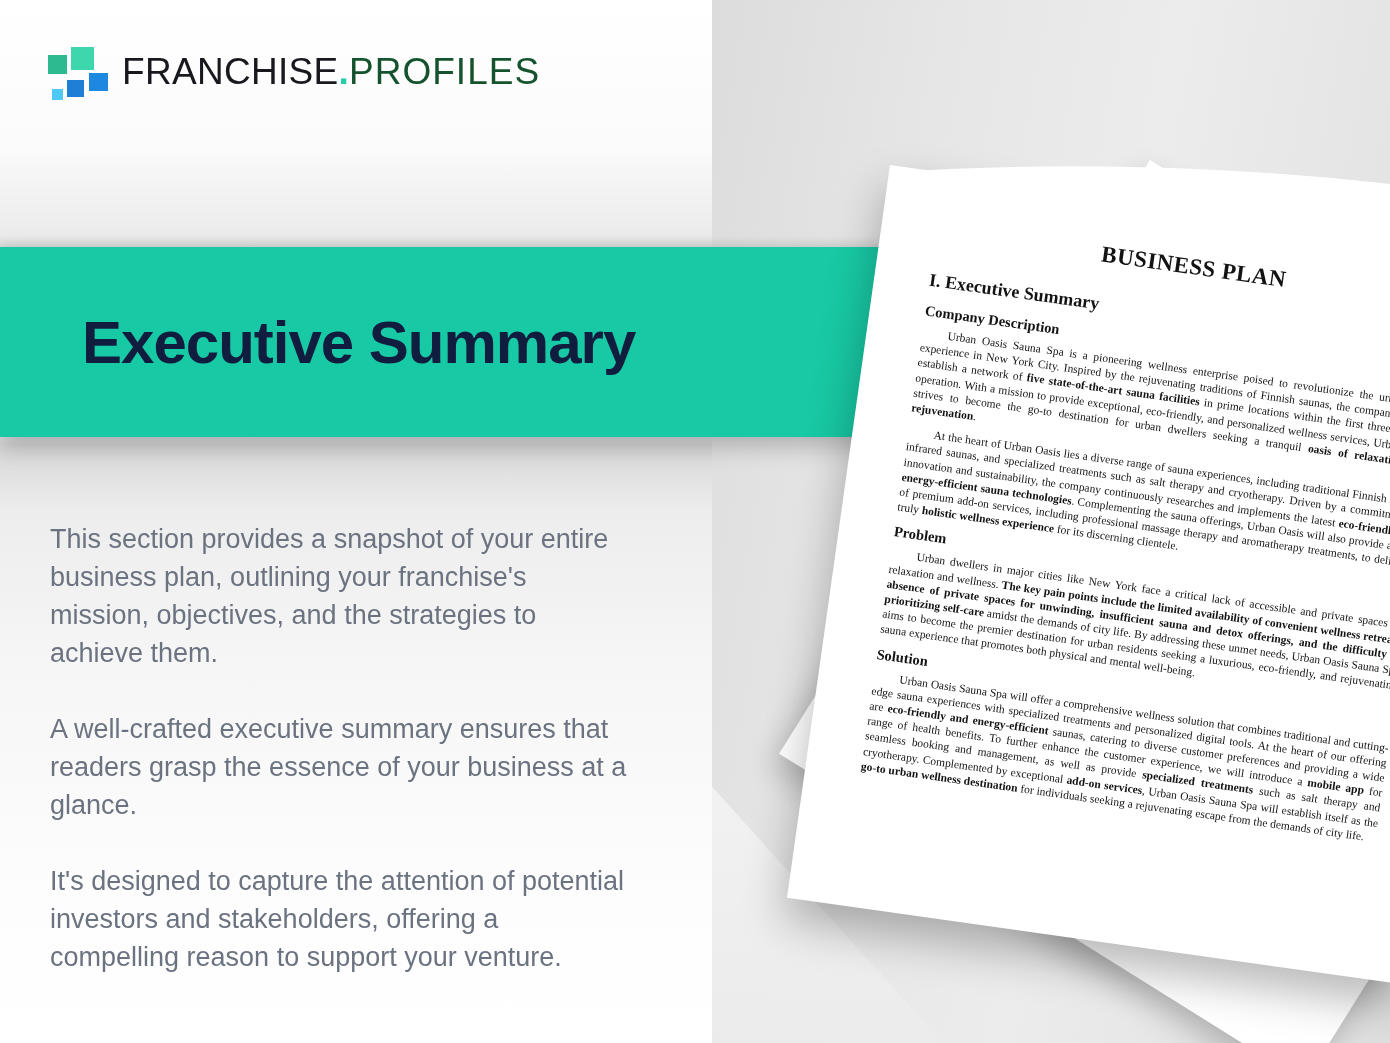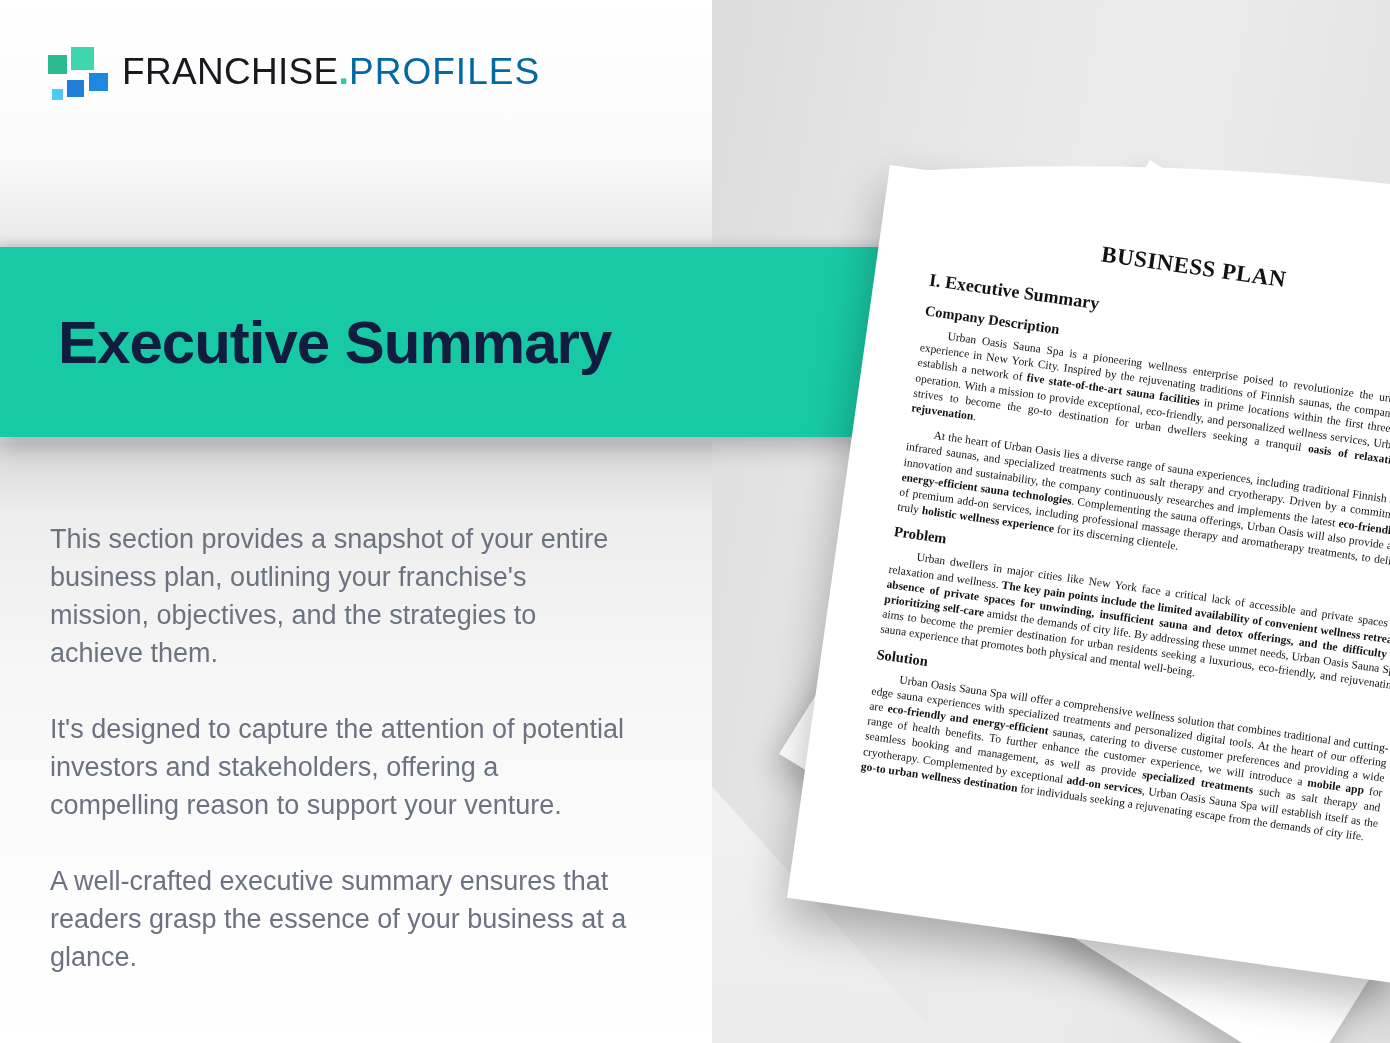--- a/index.html
+++ b/index.html
@@ -22,25 +22,25 @@
   .logo-mark{position:relative;width:60px;height:60px;flex:0 0 auto;}
   .logo-mark span{position:absolute;display:block;}
   .sq-green {left:2px; top:13px;width:19px;height:19px;background:#2cba90;}
   .sq-teal  {left:25px;top:5px; width:23px;height:23px;background:#3ed6ac;}
   .sq-sky   {left:6px; top:47px;width:11px;height:11px;background:#4ec9f5;}
   .sq-blue  {left:21px;top:38px;width:17px;height:17px;background:#1f7fd6;}
   .sq-blue2 {left:43px;top:31px;width:19px;height:18px;background:#1d88e0;}
   .brand-text{margin-left:16px;font-size:37px;letter-spacing:0.3px;white-space:nowrap;}
   .brand-strong{font-weight:400;color:#17191f;}
   .brand-dot{font-weight:700;color:#22cfa9;}
-  .brand-light{font-weight:400;color:#0369a1;letter-spacing:1px;}
+  .brand-light{font-weight:400;color:#14532d;letter-spacing:1px;}
   
   .banner{
     position:absolute;left:0;top:247px;width:900px;height:190px;z-index:1;
-    background:#18c9a5;display:flex;align-items:center;padding-left:58px;box-sizing:border-box;
+    background:#18c9a5;display:flex;align-items:center;padding-left:82px;box-sizing:border-box;
     box-shadow:0 -4px 8px rgba(0,0,0,0.07),0 10px 22px rgba(0,0,0,0.22);
   }
   .banner-title{font-size:60px;font-weight:700;color:#101d3f;letter-spacing:-1px;}
   
   .intro{position:absolute;left:50px;top:520px;width:580px;z-index:1;}
   .intro p{margin:0 0 38px 0;font-size:27px;line-height:38px;color:#6b7280;}
   .intro p:last-child{margin-bottom:0;}
   
   .scene{position:absolute;left:712px;top:0;width:678px;height:1043px;overflow:hidden;z-index:2;}
   .paper-wedge{
@@ -83,22 +83,22 @@
     <span class="brand-strong">FRANCHISE</span><span class="brand-dot">.</span><span class="brand-light">PROFILES</span>
   </div>
 </div>
 
 <div class="banner">
   <div class="banner-title">Executive Summary</div>
 </div>
 
 <div class="intro">
   <p>This section provides a snapshot of your entire business plan, outlining your franchise's mission, objectives, and the strategies to achieve them.</p>
+  <p>A well-crafted executive summary ensures that readers grasp the essence of your business at a glance.</p>
   <p>It's designed to capture the attention of potential investors and stakeholders, offering a compelling reason to support your venture.</p>
-  <p>A well-crafted executive summary ensures that readers grasp the essence of your business at a glance.</p>
 </div>
 
 <div class="scene">
   <div class="paper-wedge"></div>
 
   <div class="page page-under">
     <div class="doc">
         <div class="doc-title">BUSINESS PLAN</div>
         <div class="doc-h2">I. Executive Summary</div>
         <div class="doc-h3">Company Description</div>

